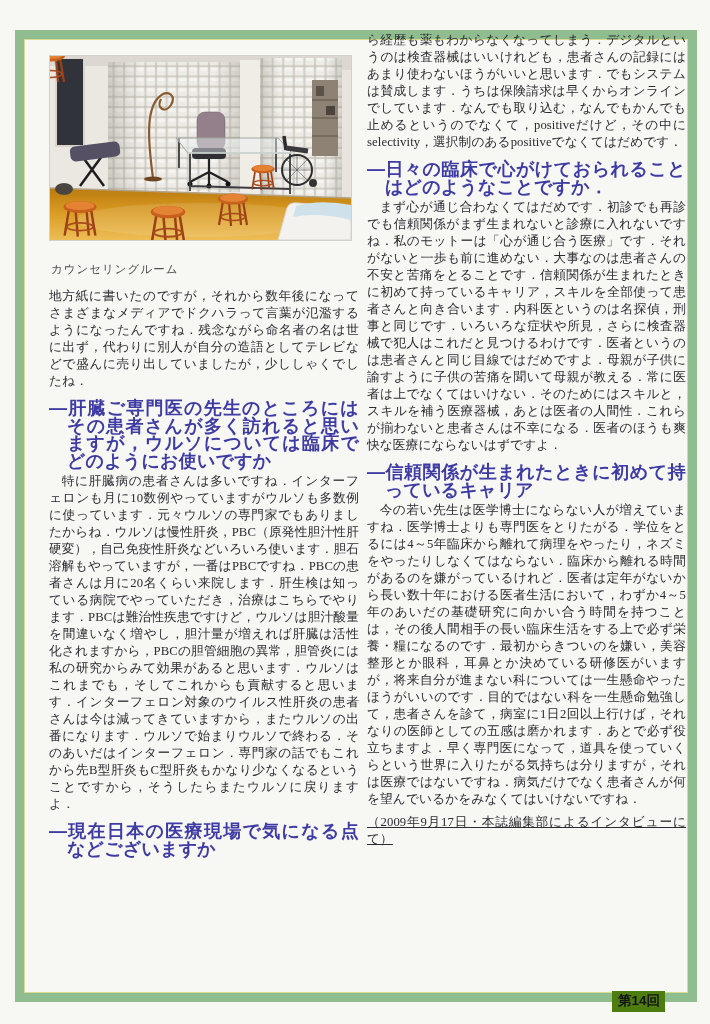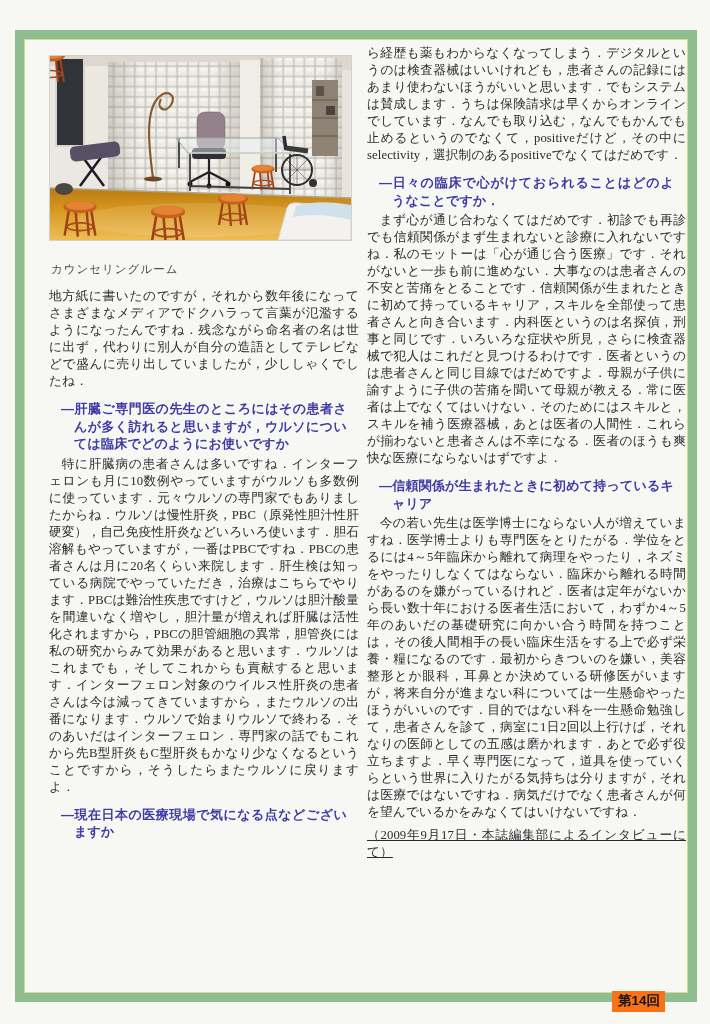--- a/index.html
+++ b/index.html
@@ -11,29 +11,29 @@
   .frame-inner{position:absolute;inset:0;border:1.5px solid #d9d992;}
   
   .photo{position:absolute;left:49px;top:55px;width:303px;height:186px;margin:0;
          background:#fff;border:1px solid #d3d0c9;box-sizing:border-box;}
   .photo svg{display:block;}
   .caption{position:absolute;left:51px;top:262px;font-family:"Liberation Sans","DejaVu Sans",sans-serif;
            font-size:11.5px;color:#4a4a4a;letter-spacing:1px;}
   
   .col{position:absolute;text-align:justify;}
   .col-left{left:49px;top:288px;width:310px;}
-  .col-right{left:367px;top:45px;width:319px;}
+  .col-right{left:367px;top:32px;width:319px;}
   .bp{font-size:12.7px;line-height:17px;margin:0;letter-spacing:0.1px;}
   .bp.ind{text-indent:1em;}
   .qh{font-family:"Liberation Sans","DejaVu Sans",sans-serif;font-weight:700;color:#3e3ba5;
-      font-size:13px;line-height:17.5px;margin:10px 12px 3px;padding-left:1em;text-indent:-1em;
+      font-size:18px;line-height:17.5px;margin:10px 0 3px;padding-left:1em;text-indent:-1em;
       letter-spacing:0.2px;}
   .bp.note{margin-top:6px;text-decoration:underline;}
   
-  .footer{position:absolute;left:612px;top:991px;z-index:3;background:#f97316;padding:1px 5px 2px 6px;
+  .footer{position:absolute;left:612px;top:991px;z-index:3;background:#4d7c0f;padding:1px 5px 2px 6px;
           font-family:"Liberation Sans","DejaVu Sans",sans-serif;font-weight:700;font-size:13.5px;color:#141414;}
 </style>
 </head>
 <body>
 
 <div class="page">
   <div class="frame">
     <div class="frame-inner"></div>
   </div>
 

